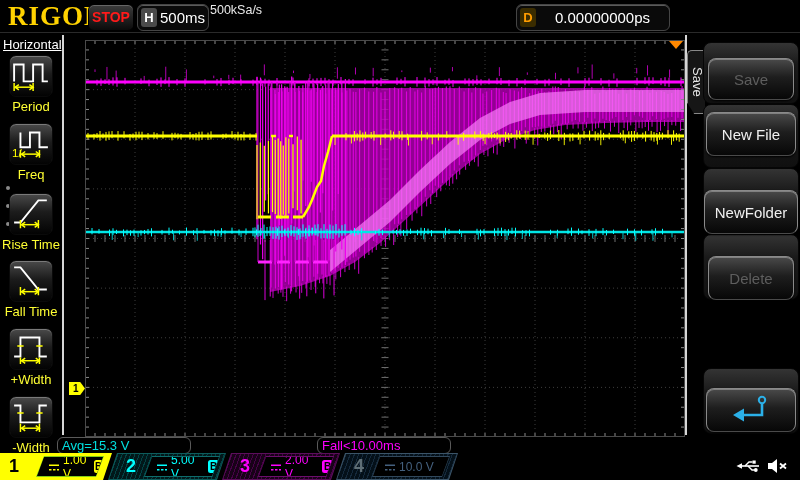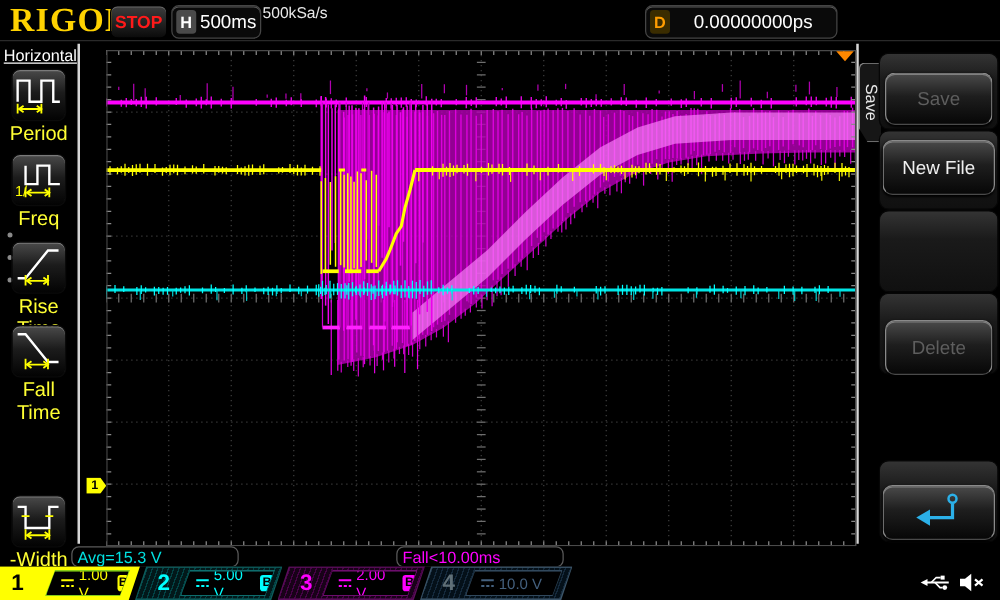--- a/index.html
+++ b/index.html
@@ -27,21 +27,21 @@
         margin-left:3px;border-radius:3px;text-align:center;line-height:19px;}
   .topbar-rule{position:absolute;left:0;top:32px;width:800px;height:1px;background:#2a2a2a;}
 
   
   .sb-title{position:absolute;left:3px;top:37px;color:#fff;font-size:13px;text-decoration:underline;}
   .sb-item{position:absolute;left:0;width:62px;text-align:center;cursor:default;}
   .sb-btn{width:42px;height:40px;margin:0 auto;border-radius:7px;
         background:linear-gradient(180deg,#4a4a4a,#1c1c1c 45%,#030303);
         border:1px solid #0a0a0a;box-shadow:inset 0 1px 0 #7a7a7a;
         display:flex;align-items:center;justify-content:center;}
-  .sb-label{margin-top:2px;color:#ffff33;font-size:16px;}
+  .sb-label{margin-top:2px;color:#ffff33;font-size:13px;}
   .sb-dot{position:absolute;left:6px;width:4px;height:4px;border-radius:50%;background:#8a8a8a;}
 
   .divider-l{position:absolute;left:62px;top:35px;width:2px;height:400px;background:#d6d6d6;}
   .divider-r{position:absolute;left:685px;top:35px;width:2px;height:400px;background:#d6d6d6;}
 
   
   .scope{position:absolute;left:85px;top:40px;width:600px;height:397px;background:#000;}
   .gnd-tag{position:absolute;left:69px;top:382px;width:16px;height:13px;background:#ffff00;
         clip-path:polygon(0 0,70% 0,100% 50%,70% 100%,0 100%);
         color:#000;font-size:10px;font-weight:bold;line-height:13px;padding-left:4px;box-sizing:border-box;}
@@ -152,20 +152,33 @@
       <svg width="38" height="36" viewBox="0 0 36 34">
         <path d="M2,6 H8 L25,27 H33" stroke="#fff" fill="none" stroke-width="1.8"></path>
         <path d="M8,24.5 V32.5 M25,24.5 V32.5" stroke="#ff0" fill="none" stroke-width="1.4"></path>
         <path d="M9,29 H24" stroke="#ff0" stroke-width="1.4"></path>
         <path d="M12.5,26.5 L9,29 L12.5,31.5 M21.5,26.5 L25,29 L21.5,31.5" stroke="#ff0" fill="none" stroke-width="1.4"></path>
       </svg></span>
       </div>
     <div class="sb-label">Fall Time</div>
   </div>
 
+  <div class="sb-item" style="top:328px">
+    <div class="sb-btn">
+        <span>
+      <svg width="38" height="36" viewBox="0 0 36 34">
+        <path d="M2,26 H8 V8 H26 V26 H33" stroke="#fff" fill="none" stroke-width="1.8"></path>
+        <path d="M5,16 H11 M23,16 H29" stroke="#ff0" stroke-width="1.4"></path>
+        <path d="M8,27 V33 M26,27 V33" stroke="#ff0" fill="none" stroke-width="1.4"></path>
+        <path d="M9,30 H25" stroke="#ff0" stroke-width="1.4"></path>
+        <path d="M12.5,27.5 L9,30 L12.5,32.5 M22.5,27.5 L26,30 L22.5,32.5" stroke="#ff0" fill="none" stroke-width="1.4"></path>
+      </svg></span>
+      </div>
+    <div class="sb-label">+Width</div>
+  </div>
 
   <div class="sb-item" style="top:396px">
     <div class="sb-btn">
         <span>
       <svg width="38" height="36" viewBox="0 0 36 34">
         <path d="M2,8 H8 V24 H26 V8 H33" stroke="#fff" fill="none" stroke-width="1.8"></path>
         <path d="M5,15 H11 M23,15 H29" stroke="#ff0" stroke-width="1.4"></path>
         <path d="M8,25 V33 M26,25 V33" stroke="#ff0" fill="none" stroke-width="1.4"></path>
         <path d="M9,29.5 H25" stroke="#ff0" stroke-width="1.4"></path>
         <path d="M12.5,27 L9,29.5 L12.5,32 M22.5,27 L26,29.5 L22.5,32" stroke="#ff0" fill="none" stroke-width="1.4"></path>
@@ -1172,20 +1185,21 @@
   <div class="save-tab">Save</div>
 
   <div class="rp-slot" style="top:42px;height:60px"></div>
   <div class="rp-slot" style="top:104px;height:62px"></div>
   <div class="rp-slot" style="top:168px;height:64px"></div>
   <div class="rp-slot" style="top:234px;height:64px"></div>
   <div class="rp-slot" style="top:368px;height:64px"></div>
 
   <div class="rp-btn disabled" style="left:708px;top:58px;width:84px;height:40px">Save</div>
   <div class="rp-btn" style="left:706px;top:112px;width:88px;height:42px">New File</div>
+  <div class="rp-btn" style="left:704px;top:190px;width:92px;height:42px">NewFolder</div>
   <div class="rp-btn disabled" style="left:708px;top:256px;width:84px;height:42px">Delete</div>
   <div class="rp-btn" style="left:706px;top:388px;width:88px;height:42px">
     <span>
       <svg width="44" height="30" viewBox="0 0 44 30">
         <circle cx="33" cy="6" r="3.2" stroke="#2bb0e8" fill="none" stroke-width="2"></circle>
         <path d="M33,9.5 V21 H12" stroke="#2bb0e8" fill="none" stroke-width="2.6"></path>
         <path d="M15,14.5 L4,21 L15,27.5 Z" fill="#2bb0e8"></path>
       </svg>
     </span>
   </div>

